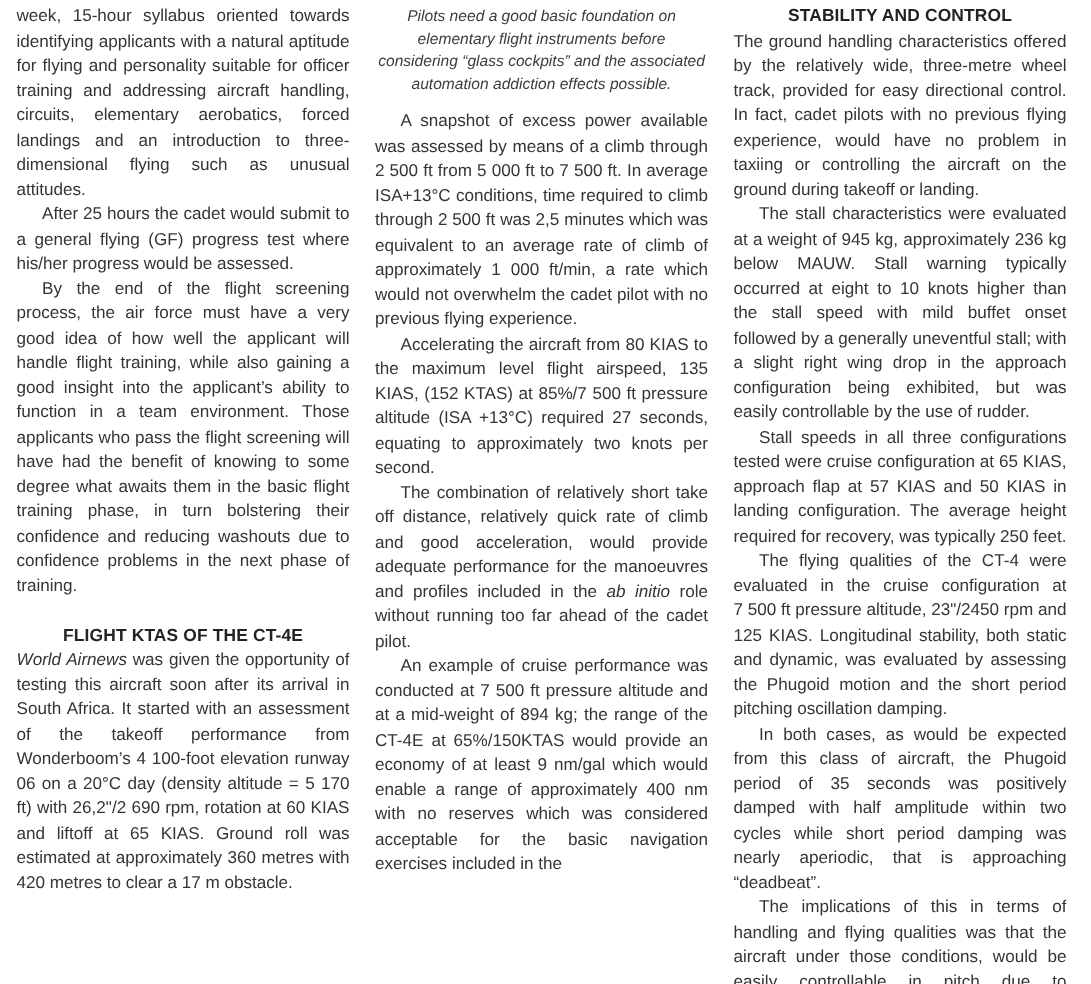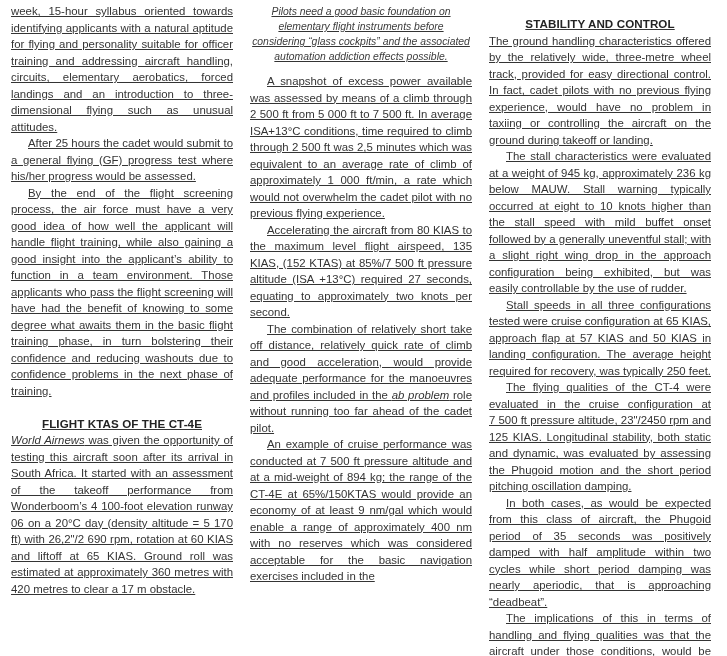--- a/index.html
+++ b/index.html
@@ -15,21 +15,20 @@
     background: #ffffff;
     padding: 3px 10px 0 11px;
     display: flex;
     gap: 17px;
     overflow: hidden;
     font-family: "Liberation Sans", "DejaVu Sans", sans-serif;
     font-size: 11.4px;
     line-height: 16.5px;
     color: #343434;
     text-align: justify;
-    text-decoration: underline;
   }
   .col {
     flex: 0 0 222px;
     width: 222px;
     overflow: hidden;
   }
   .para {
     margin: 0;
   }
   .para.indent {
@@ -37,21 +36,21 @@
   }
   .heading {
     margin: 16.5px 0 0 0;
     font-size: 11.6px;
     font-weight: bold;
     text-align: center;
     color: #232323;
     letter-spacing: 0.1px;
   }
   .col > .heading:first-child {
-    margin-top: 13px;
+    margin-top: 0;
   }
   .caption {
     margin: 1px 0 9px 0;
     padding: 0 1px;
     font-style: italic;
     font-size: 10.4px;
     line-height: 15px;
     text-align: center;
     color: #3c3c3c;
   }
@@ -69,21 +68,21 @@
     <p class="para indent">After 25 hours the cadet would submit to a general flying (GF) progress test where his/her progress would be assessed.</p>
     <p class="para indent">By the end of the flight screening process, the air force must have a very good idea of how well the applicant will handle flight training, while also gaining a good insight into the applicant’s ability to function in a team environment. Those applicants who pass the flight screening will have had the benefit of knowing to some degree what awaits them in the basic flight training phase, in turn bolstering their confidence and reducing washouts due to confidence problems in the next phase of training.</p>
     <h3 class="heading">FLIGHT KTAS OF THE CT-4E</h3>
     <p class="para"><i>World Airnews</i><span> was given the opportunity of testing this aircraft soon after its arrival in South Africa. It started with an assessment of the takeoff performance from Wonderboom’s 4&nbsp;100-foot elevation runway 06 on a 20°C day (density altitude = 5&nbsp;170 ft) with 26,2"/2&nbsp;690 rpm, rotation at 60 KIAS and liftoff at 65 KIAS. Ground roll was estimated at approximately 360 metres with 420 metres to clear a 17 m obstacle.</span></p>
   </div>
 
   <div class="col">
     <p class="caption">Pilots need a good basic foundation on elementary flight instruments before considering “glass cockpits” and the associated automation addiction effects possible.</p>
     <p class="para indent">A snapshot of excess power available was assessed by means of a climb through 2&nbsp;500 ft from 5&nbsp;000 ft to 7&nbsp;500 ft. In average ISA+13°C conditions, time required to climb through 2&nbsp;500 ft was 2,5 minutes which was equivalent to an average rate of climb of approximately 1&nbsp;000 ft/min, a rate which would not overwhelm the cadet pilot with no previous flying experience.</p>
     <p class="para indent">Accelerating the aircraft from 80 KIAS to the maximum level flight airspeed, 135 KIAS, (152 KTAS) at 85%/7&nbsp;500 ft pressure altitude (ISA +13°C) required 27 seconds, equating to approximately two knots per second.</p>
-    <p class="para indent"><span>The combination of relatively short take off distance, relatively quick rate of climb and good acceleration, would provide adequate performance for the manoeuvres and profiles included in the </span><i>ab problem</i><span> role without running too far ahead of the cadet pilot.</span></p>
+    <p class="para indent"><span>The combination of relatively short take off distance, relatively quick rate of climb and good acceleration, would provide adequate performance for the manoeuvres and profiles included in the </span><i>ab initio</i><span> role without running too far ahead of the cadet pilot.</span></p>
     <p class="para indent"><span>An example of cruise performance was conducted at 7&nbsp;500 ft pressure altitude and at a mid-weight of 894 kg; the range of the CT-4E at 65%/150KTAS would provide an economy of at least 9 nm/gal which would enable a range of approximately 400 nm with no reserves which was considered acceptable for the basic navigation exercises included in the </span></p>
   </div>
 
   <div class="col">
     <h3 class="heading">STABILITY AND CONTROL</h3>
     <p class="para">The ground handling characteristics offered by the relatively wide, three-metre wheel track, provided for easy directional control. In fact, cadet pilots with no previous flying experience, would have no problem in taxiing or controlling the aircraft on the ground during takeoff or landing.</p>
     <p class="para indent">The stall characteristics were evaluated at a weight of 945 kg, approximately 236 kg below MAUW. Stall warning typically occurred at eight to 10 knots higher than the stall speed with mild buffet onset followed by a generally uneventful stall; with a slight right wing drop in the approach configuration being exhibited, but was easily controllable by the use of rudder.</p>
     <p class="para indent">Stall speeds in all three configurations tested were cruise configuration at 65 KIAS, approach flap at 57 KIAS and 50 KIAS in landing configuration. The average height required for recovery, was typically 250 feet.</p>
     <p class="para indent">The flying qualities of the CT-4 were evaluated in the cruise configuration at 7&nbsp;500 ft pressure altitude, 23"/2450 rpm and 125 KIAS. Longitudinal stability, both static and dynamic, was evaluated by assessing the Phugoid motion and the short period pitching oscillation damping.</p>
     <p class="para indent">In both cases, as would be expected from this class of aircraft, the Phugoid period of 35 seconds was positively damped with half amplitude within two cycles while short period damping was nearly aperiodic, that is approaching “deadbeat”.</p>

